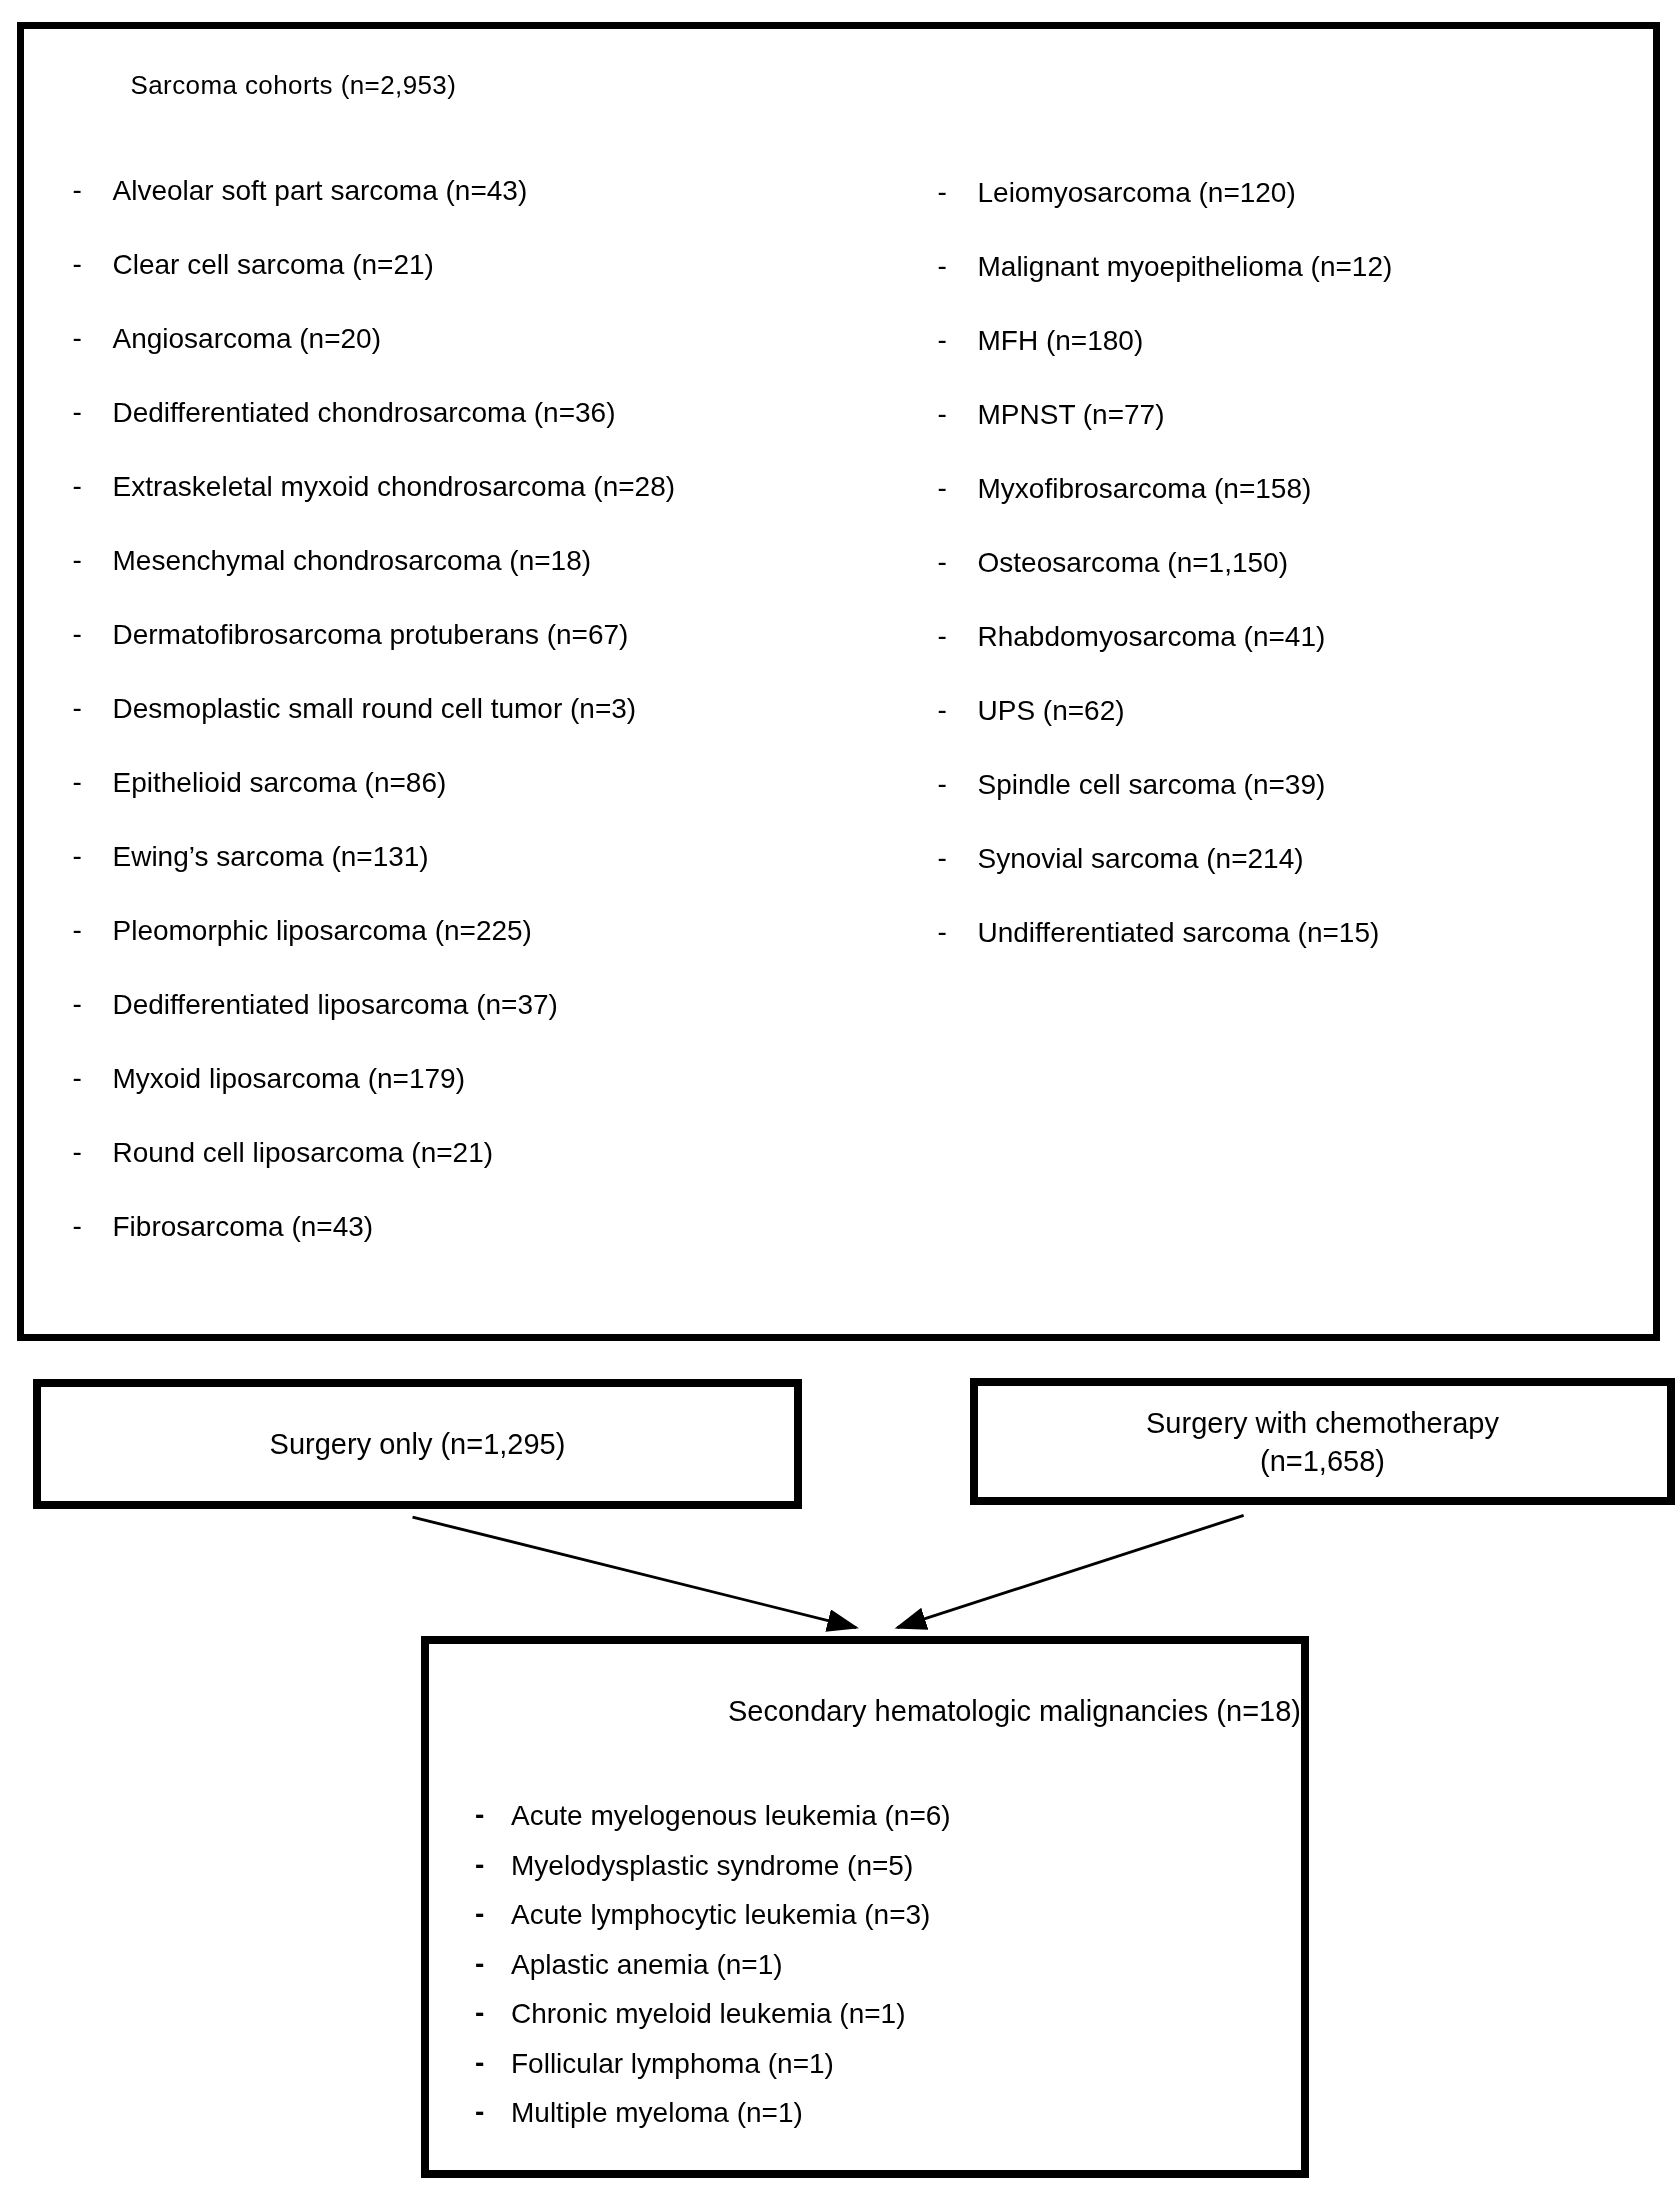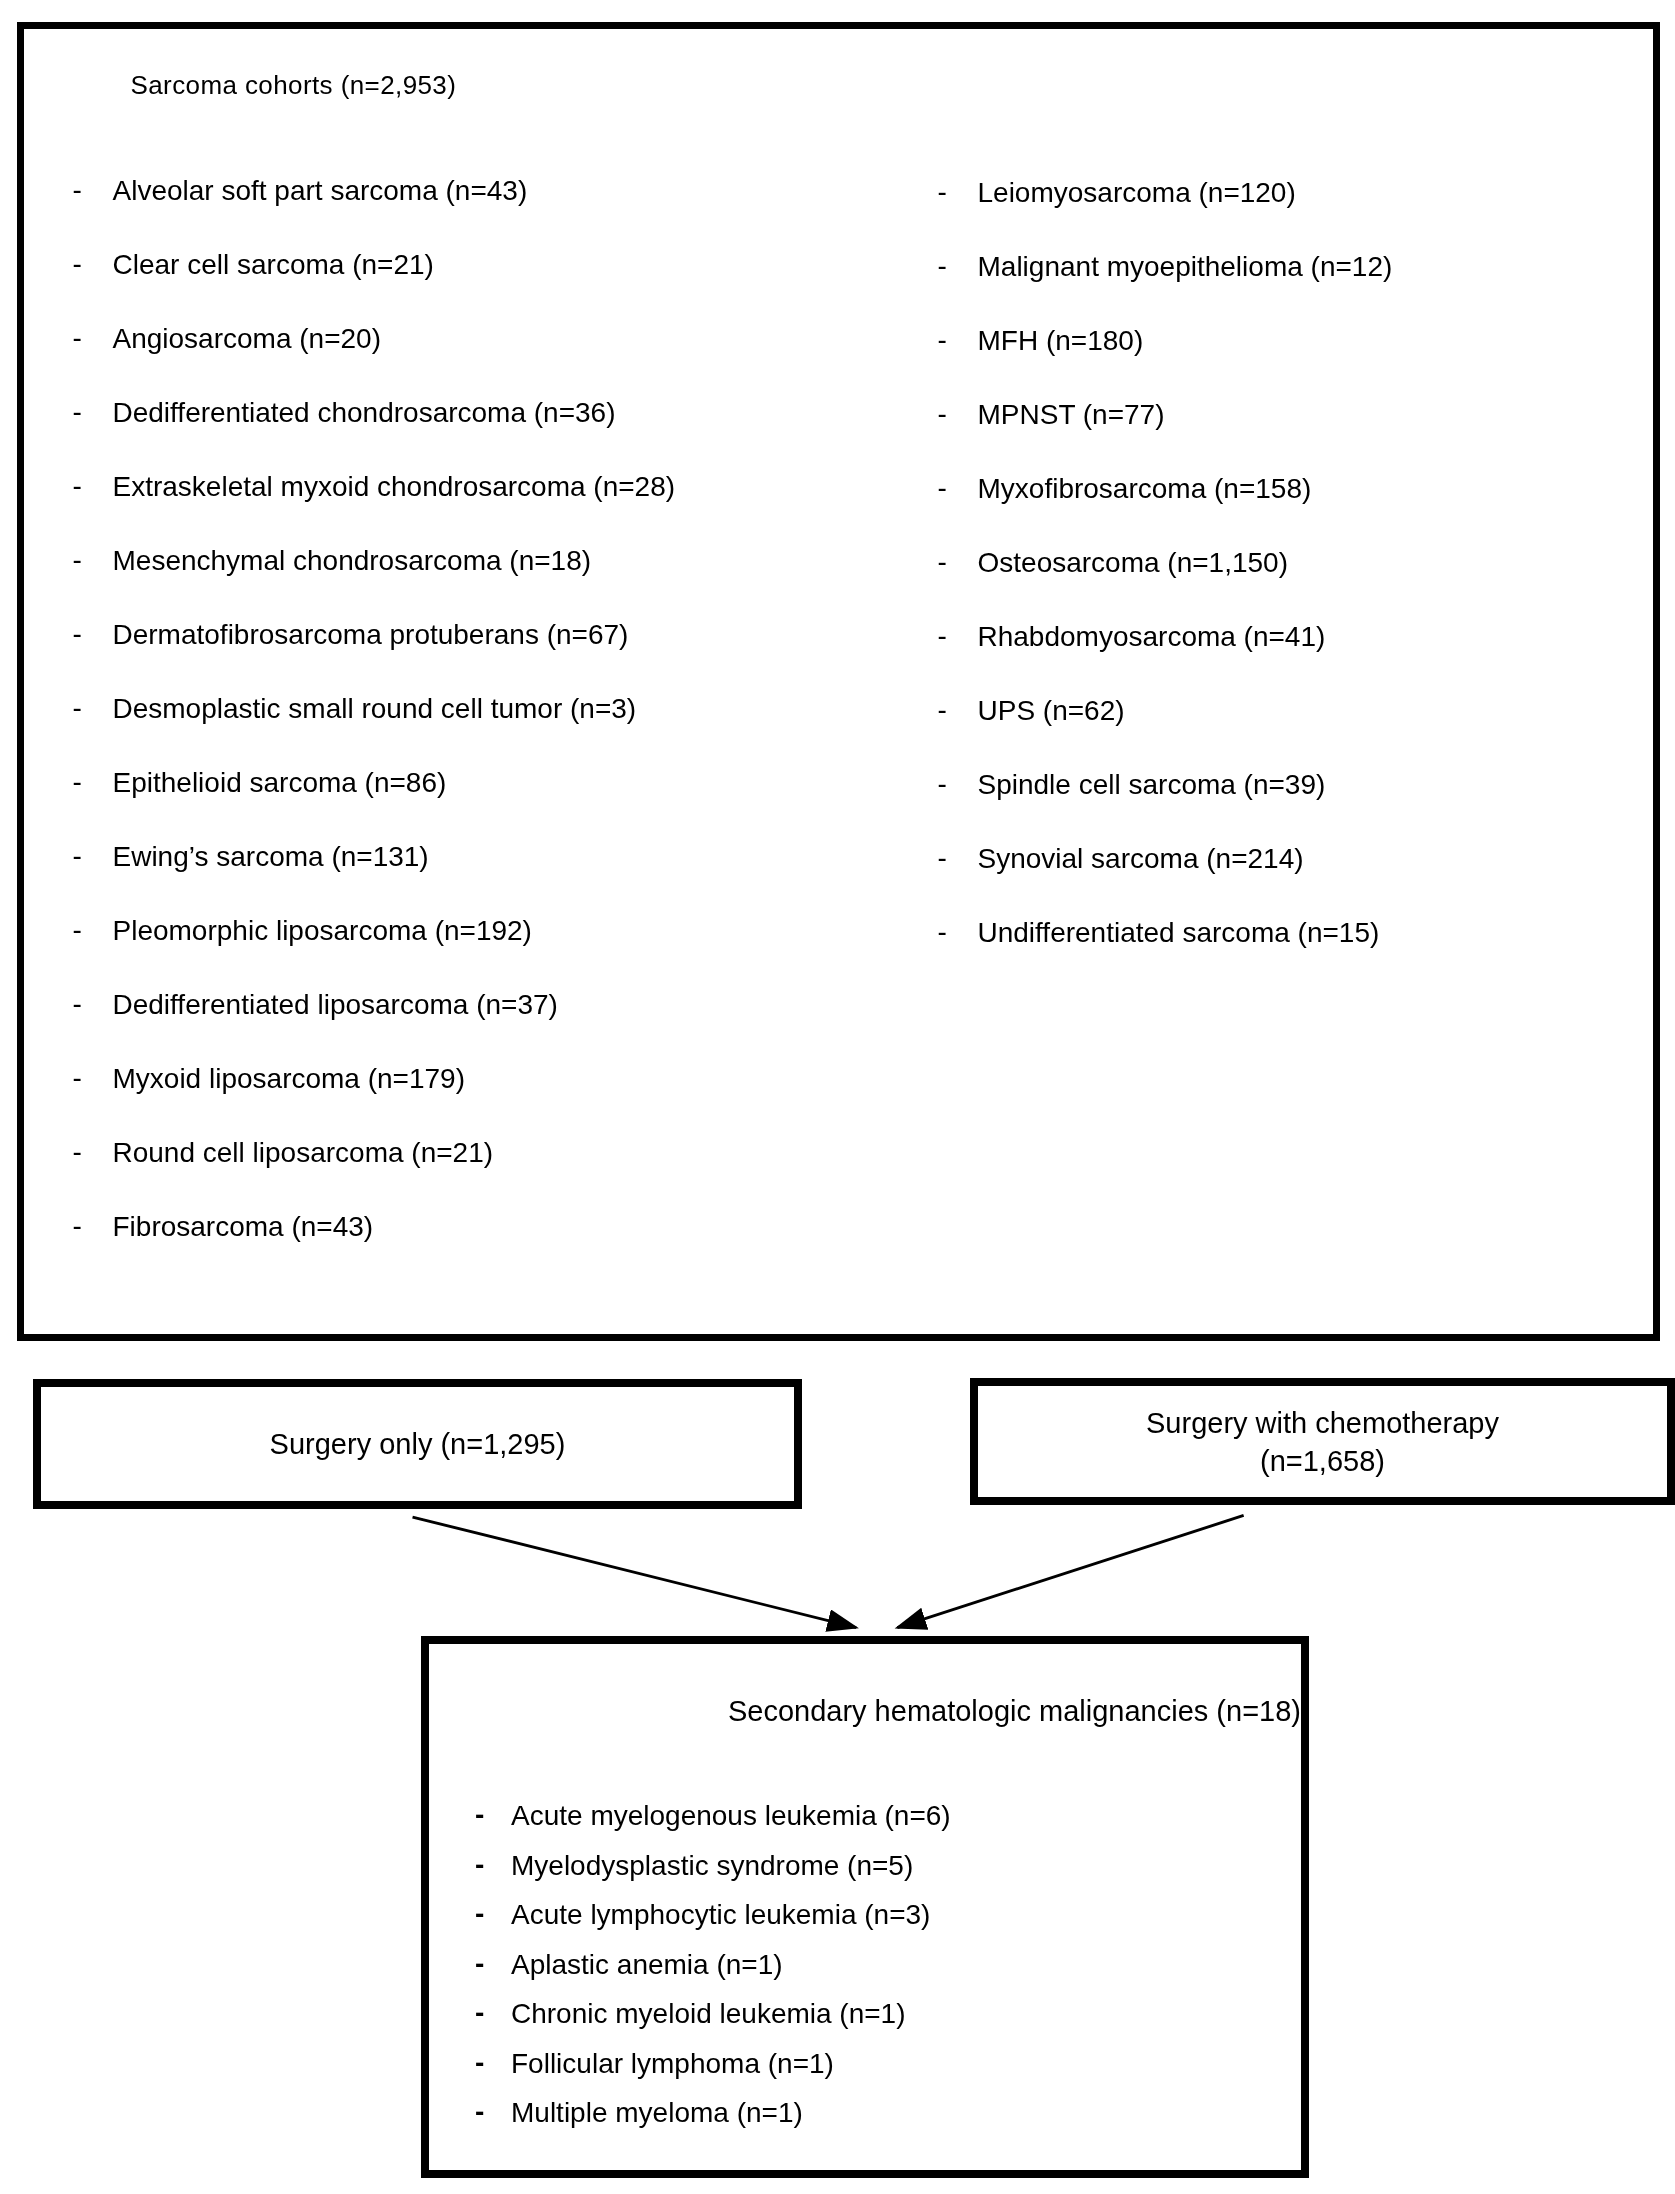--- a/index.html
+++ b/index.html
@@ -135,21 +135,21 @@
         <div class="item">
           <span class="dash">-</span>
           <span class="label">Epithelioid sarcoma (n=86)</span>
         </div>
         <div class="item">
           <span class="dash">-</span>
           <span class="label">Ewing’s sarcoma (n=131)</span>
         </div>
         <div class="item">
           <span class="dash">-</span>
-          <span class="label">Pleomorphic liposarcoma (n=192)</span>
+          <span class="label">Pleomorphic liposarcoma (n=225)</span>
         </div>
         <div class="item">
           <span class="dash">-</span>
           <span class="label">Dedifferentiated liposarcoma (n=37)</span>
         </div>
         <div class="item">
           <span class="dash">-</span>
           <span class="label">Myxoid liposarcoma (n=179)</span>
         </div>
         <div class="item">

